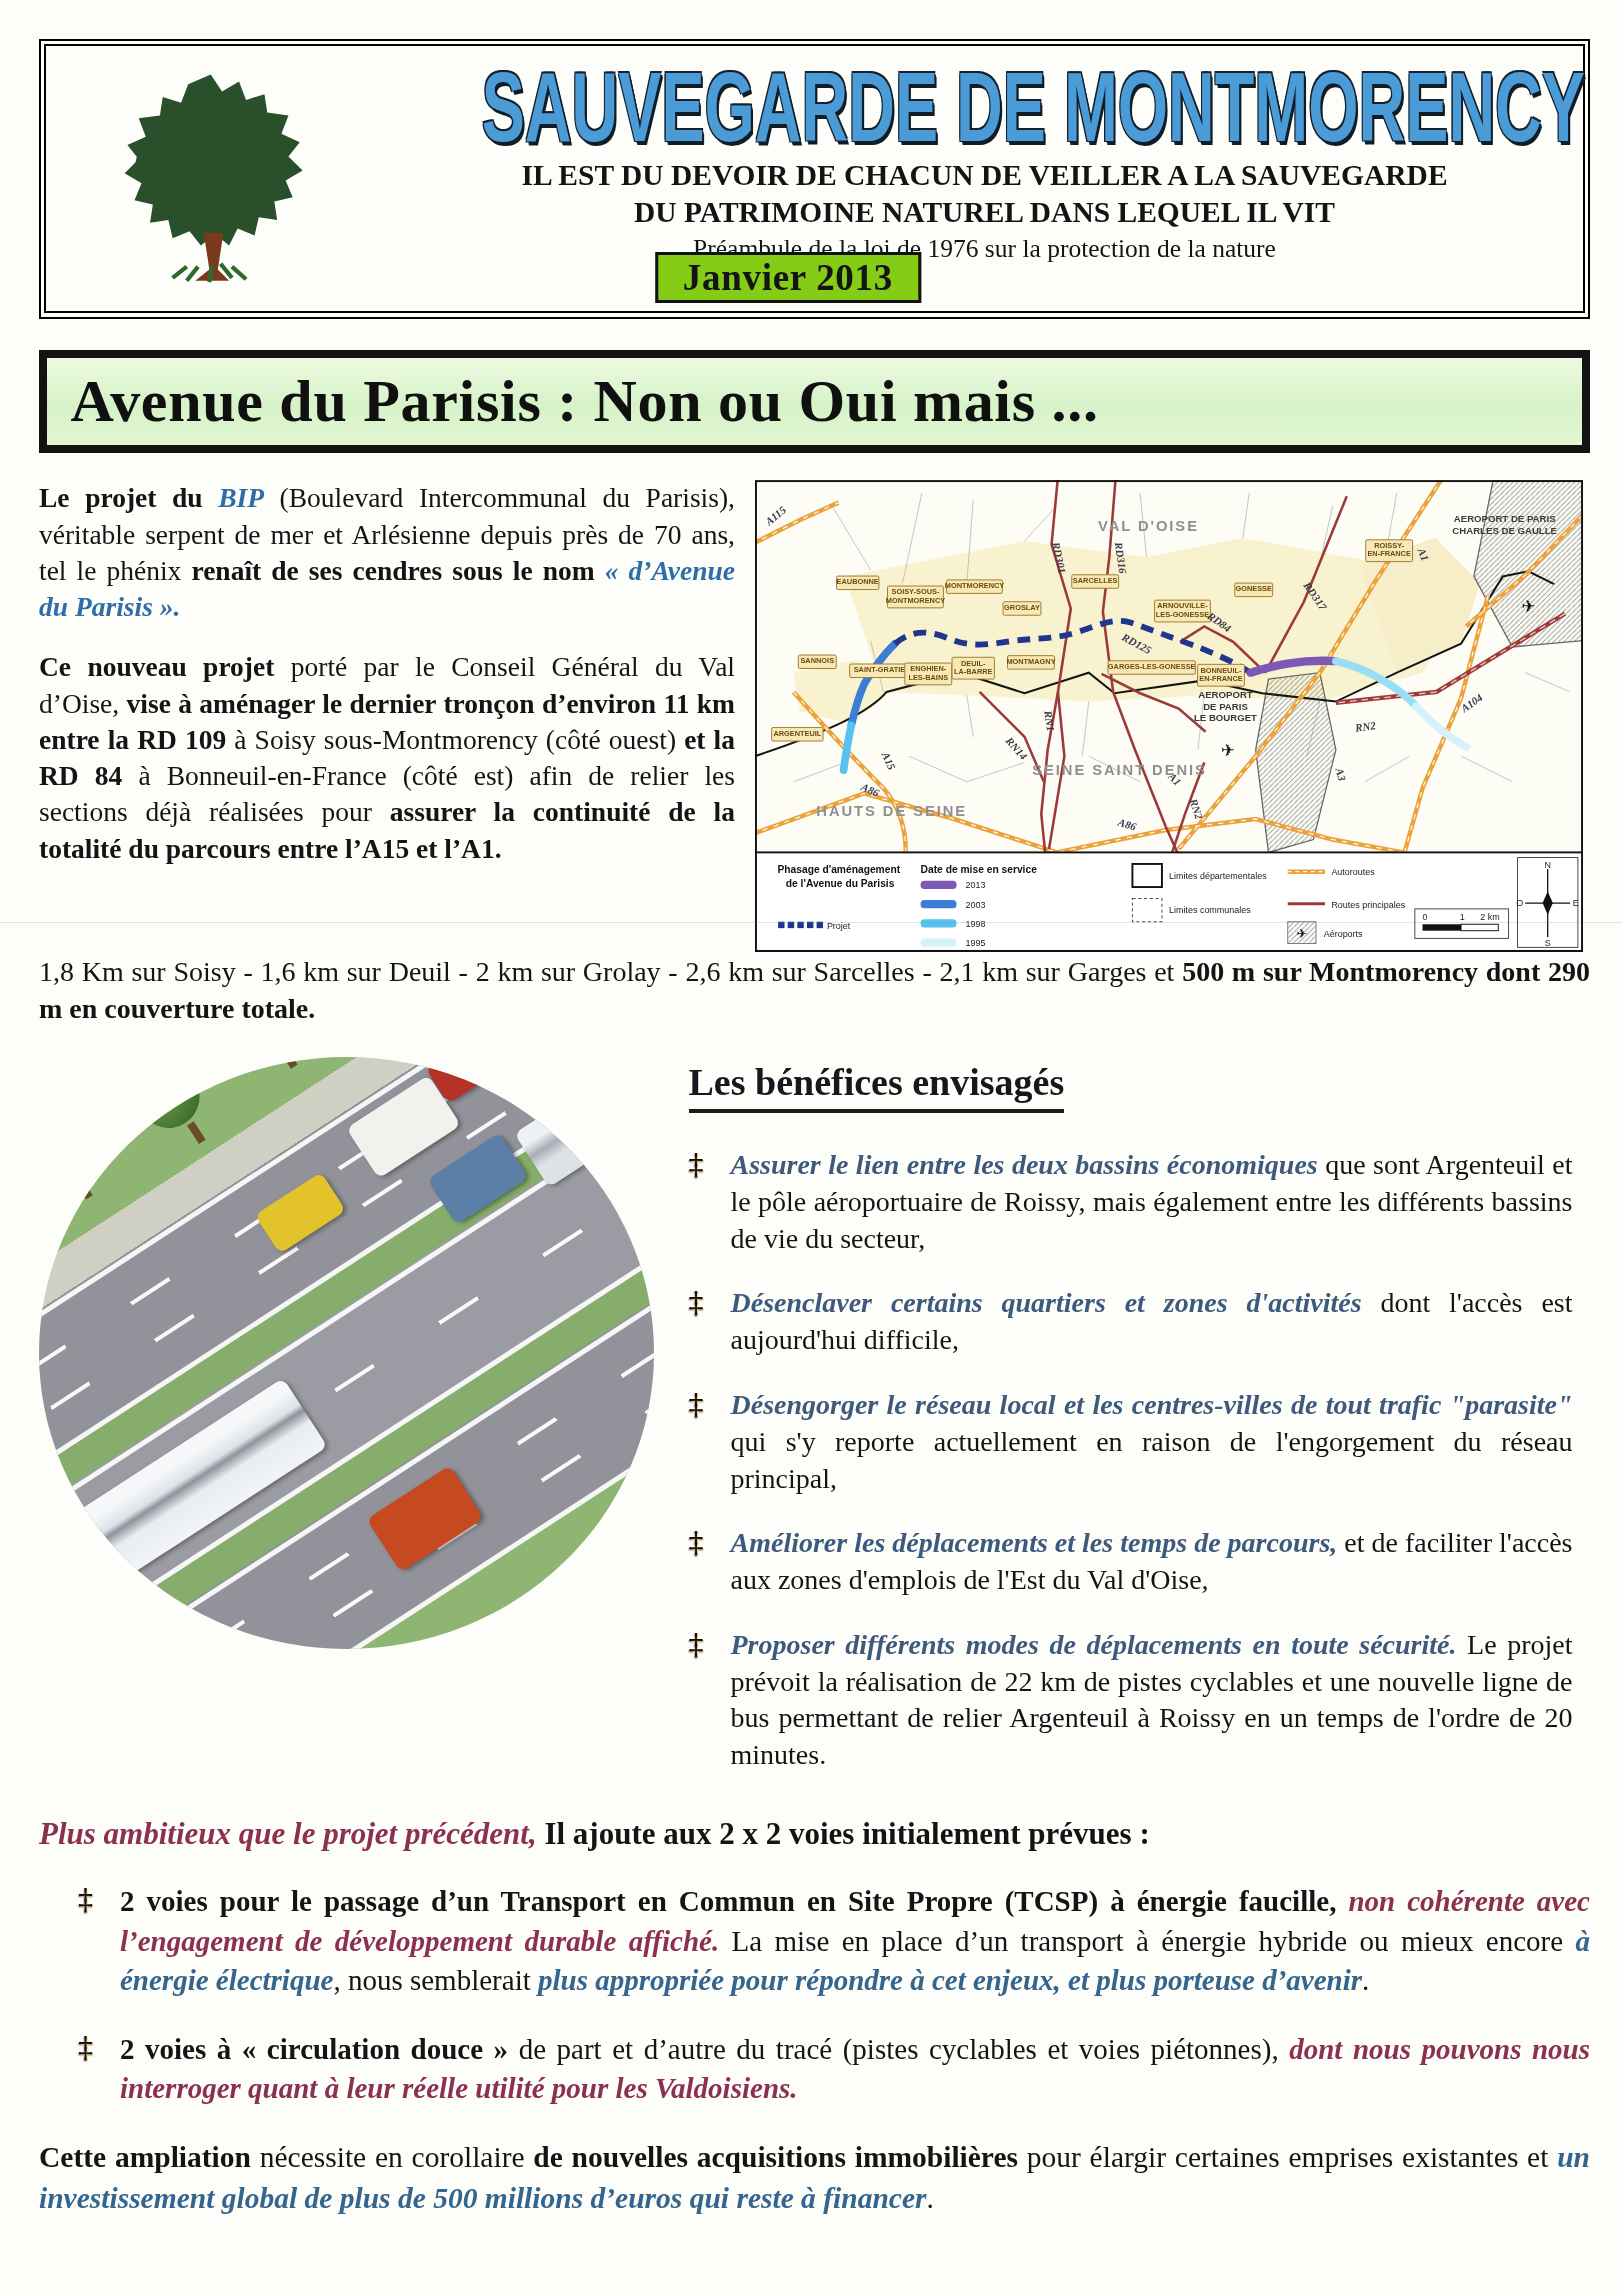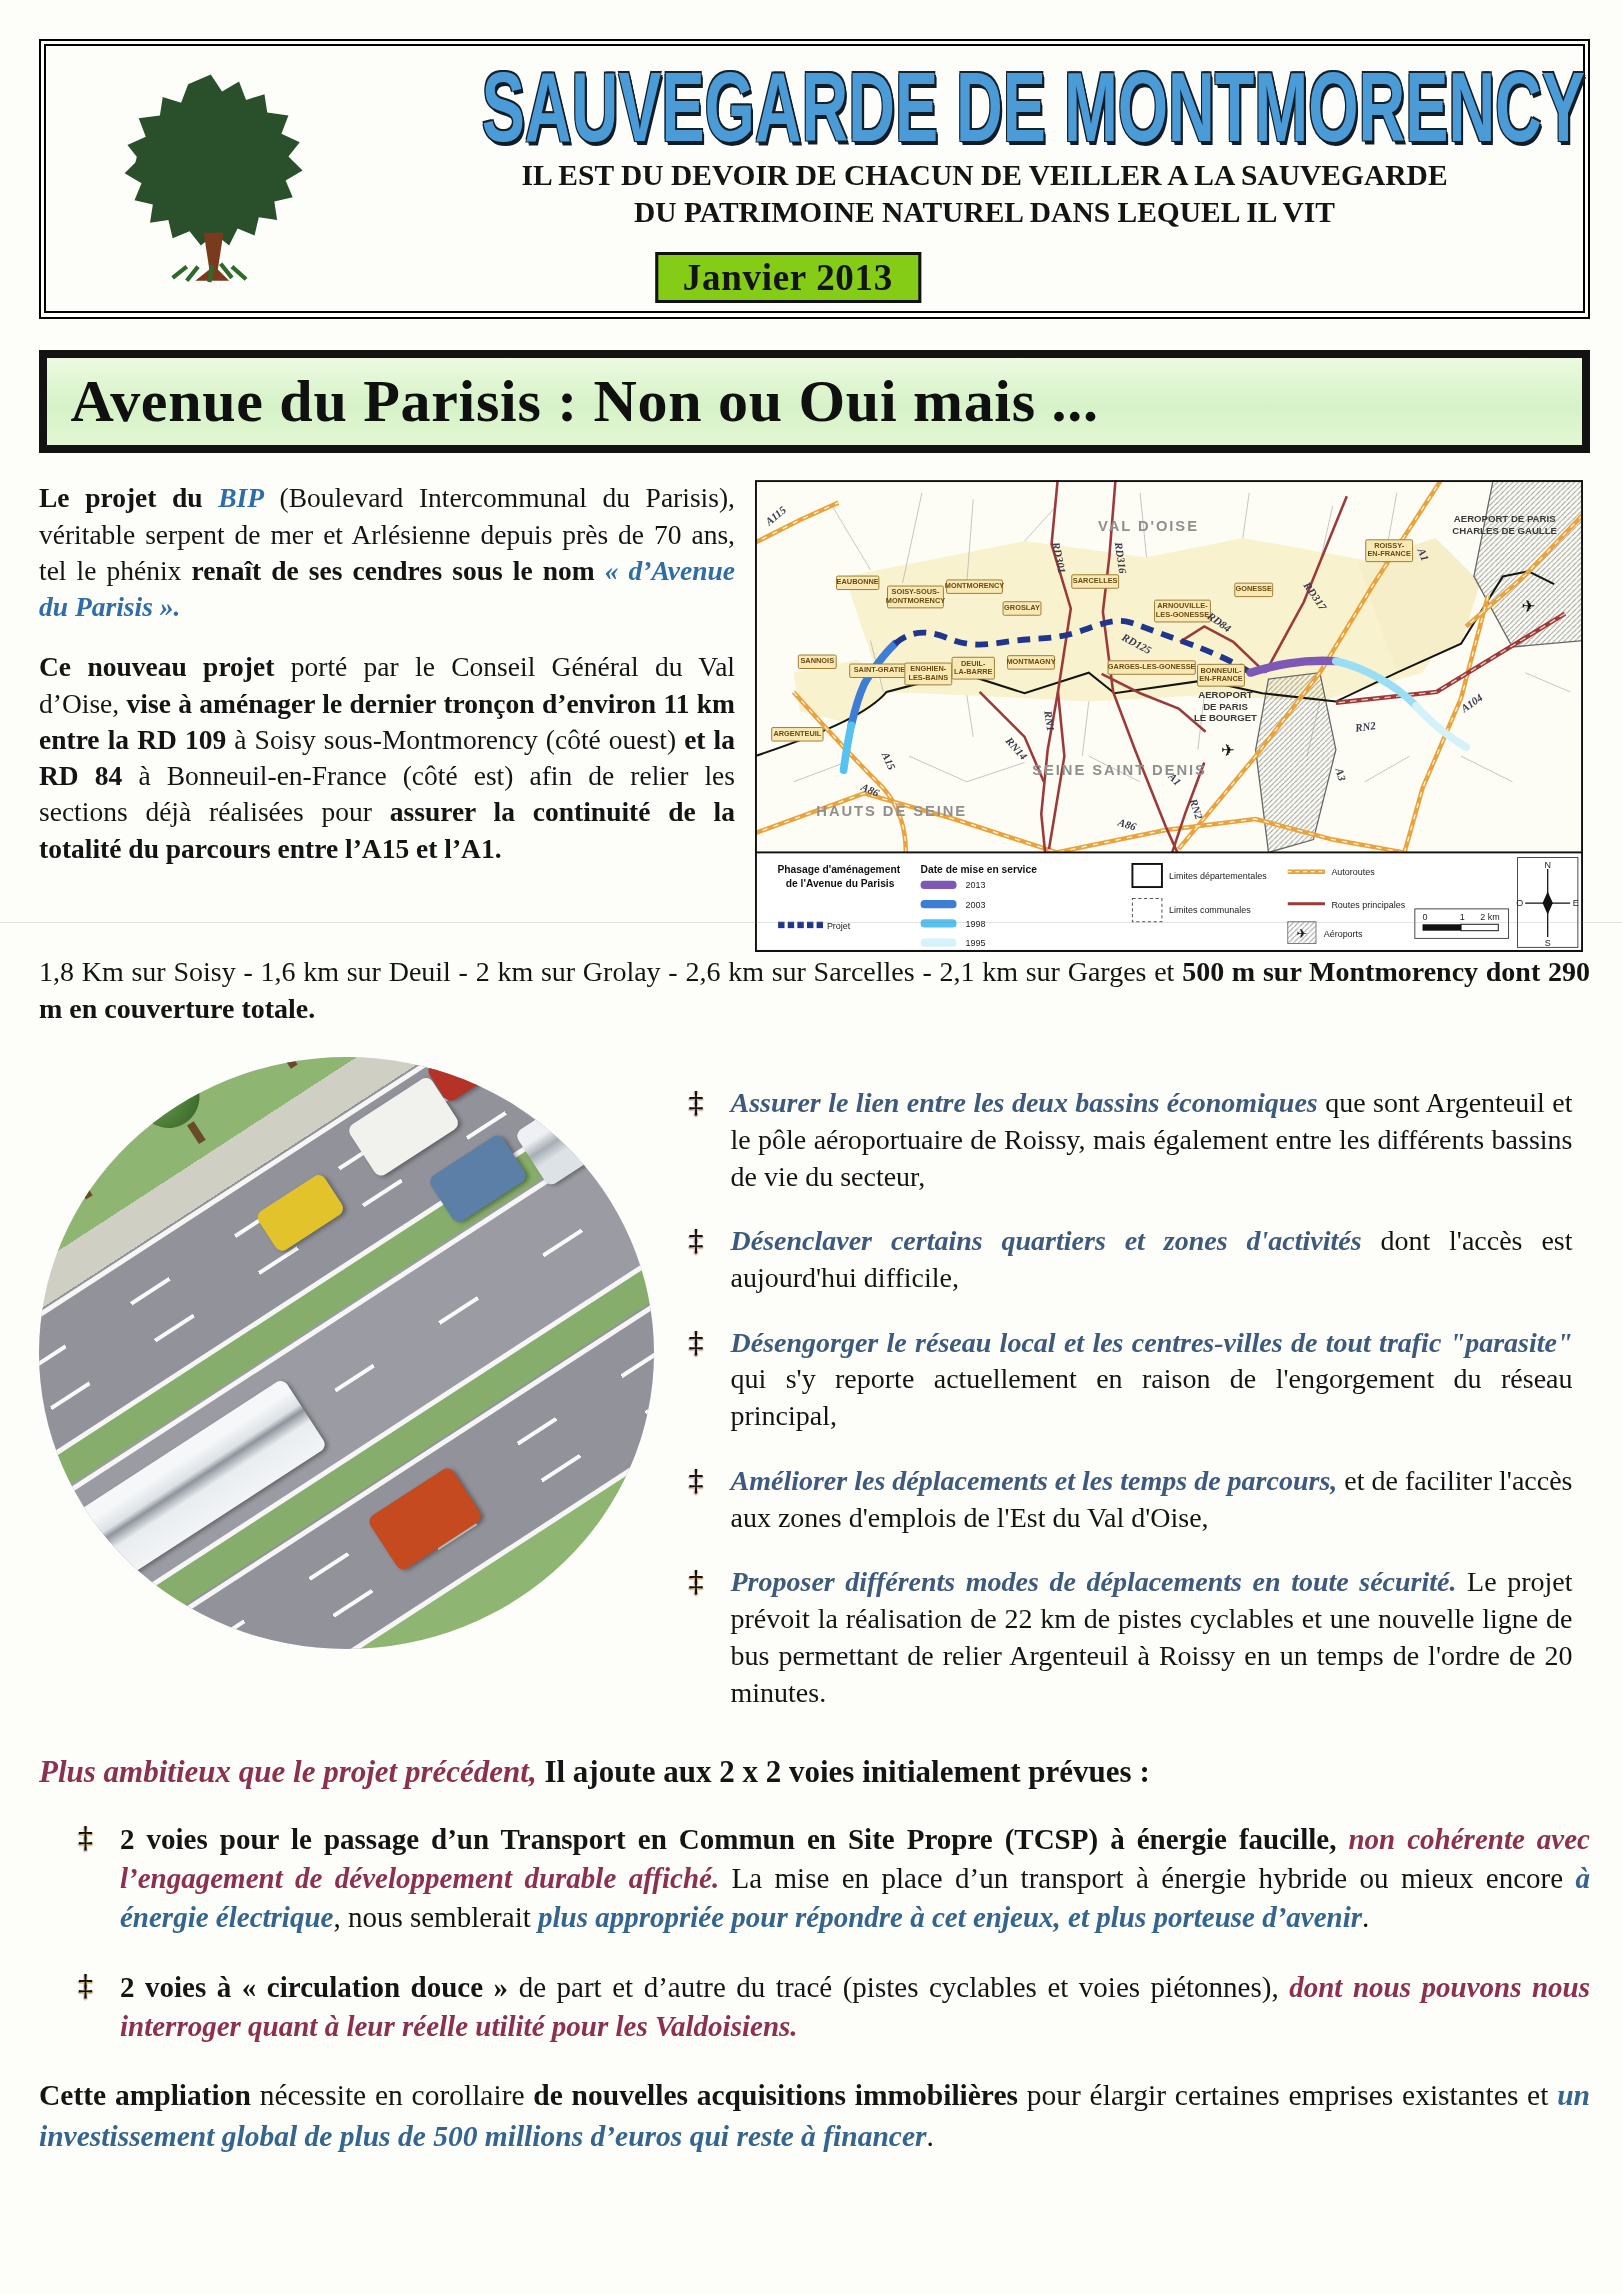--- a/index.html
+++ b/index.html
@@ -103,20 +103,21 @@
           <path fill="#2a4f2b" d="M97,6 l8,12 12,-7 5,13 13,-4 2,13 15,2 -5,13 13,6 -8,10 10,10 -12,7 5,12 -13,3 2,13 -13,-2 -3,13 -12,-5 -6,12 -10,-8 -10,8 -8,-10 -12,5 -3,-13 -13,2 2,-13 -13,-3 5,-12 -12,-7 10,-10 -8,-10 13,-6 -5,-13 15,-2 2,-13 13,4 5,-13 z"></path>
           <path fill="#2a4f2b" d="M60,55 l-14,4 -3,12 10,9 -6,10 12,6 14,-8 z"></path>
           <path fill="#7a3a1e" d="M92,118 l4,26 -10,8 24,0 -8,-8 4,-26 z"></path>
           <path stroke="#2f6a2d" stroke-width="3" fill="none" d="M70,150 l10,-8 M80,152 l8,-10 M112,150 l-8,-10 M122,151 l-10,-9 M96,153 l2,-12"></path>
         </svg>
       </div>
       <div class="head-text">
         <div class="main-title">SAUVEGARDE DE MONTMORENCY</div>
         <div class="motto1">IL EST DU DEVOIR DE CHACUN DE VEILLER A LA SAUVEGARDE</div>
         <div class="motto2">DU PATRIMOINE NATUREL DANS LEQUEL IL VIT</div>
+        <div class="motto3">Préambule de la loi  de 1976 sur la protection de la nature</div>
       </div>
       <div class="date-badge">Janvier 2013</div>
     </div>
   </div>
 
   <div class="banner">
     <span>Avenue du Parisis : Non ou Oui mais ...</span>
   </div>
 
   <div class="cols">
@@ -350,20 +351,21 @@
           <div class="veh" style="left:871px;top:466px;width:71px;height:42px;background:#b53226;"></div>
           <div class="veh" style="left:812px;top:560px;width:86px;height:54px;background:#5b7fa6;"></div>
           <div class="veh" style="left:1046px;top:541px;width:71px;height:41px;background:#2b6bb8;"></div>
           <div class="veh" style="left:576px;top:812px;width:99px;height:63px;background:#c64a20;"></div>
 
         </div>
       </div>
     </div>
 
     <div class="ben-col">
+      <h2>Les bénéfices envisagés</h2>
 
       <div class="bullet">
         <span class="bmark">‡</span>
         <p><span class="lead">Assurer le lien entre les deux bassins économiques</span><span> que sont Argenteuil et le pôle aéroportuaire de Roissy, mais également entre les différents bassins de vie du secteur,</span></p>
       </div>
       <div class="bullet">
         <span class="bmark">‡</span>
         <p><span class="lead">Désenclaver certains quartiers et zones d'activités</span><span> dont l'accès est aujourd'hui difficile,</span></p>
       </div>
       <div class="bullet">

